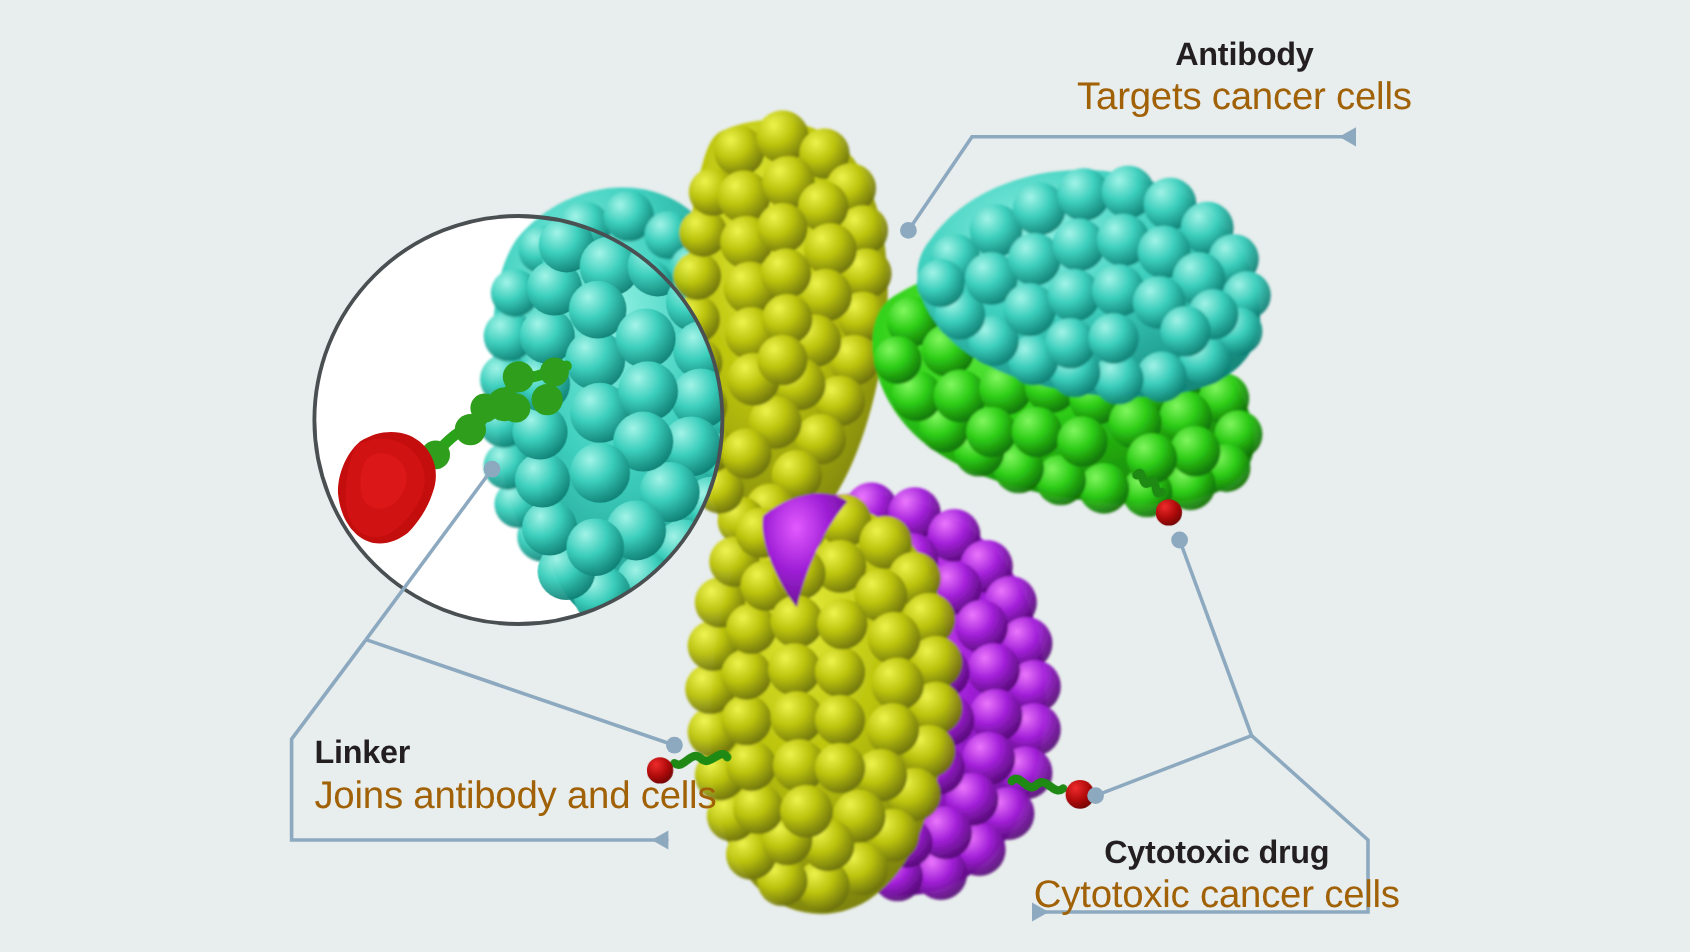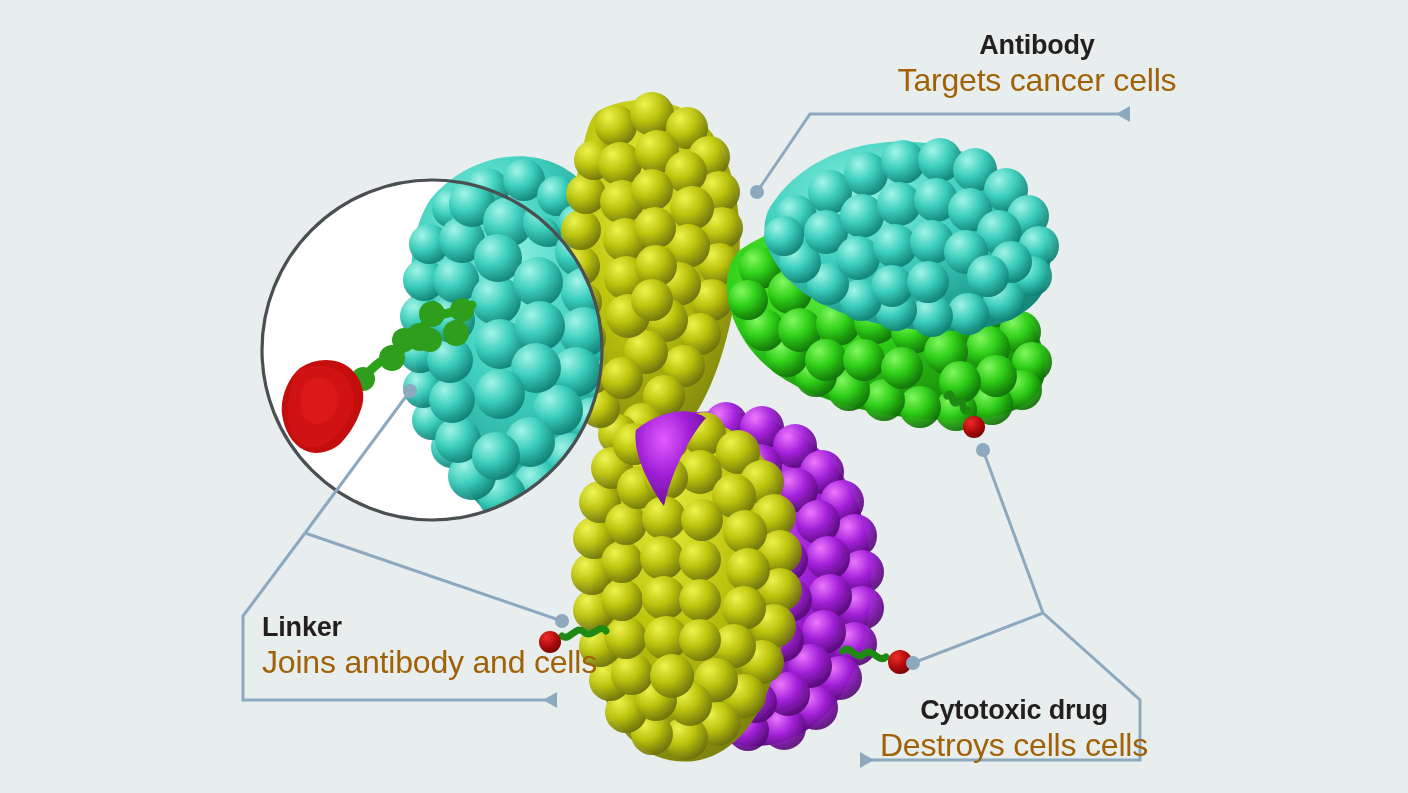--- a/index.html
+++ b/index.html
@@ -520,16 +520,16 @@
     <span class="c-sub">Targets cancer cells</span>
   </div>
 
   <div class="callout" id="callout-linker">
     <span class="c-title">Linker</span>
     <span class="c-sub">Joins antibody and cells</span>
   </div>
 
   <div class="callout" id="callout-drug">
     <span class="c-title">Cytotoxic drug</span>
-    <span class="c-sub">Destroys cells cells</span>
+    <span class="c-sub">Cytotoxic cancer cells</span>
   </div>
 
 </div>
 
 </body></html>

